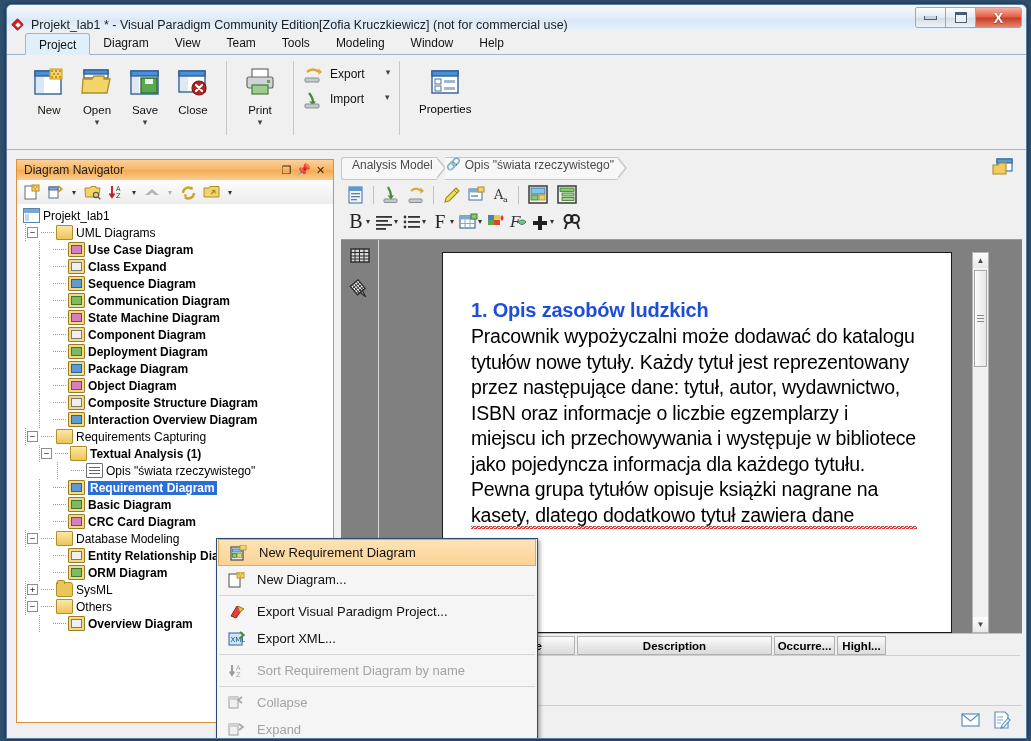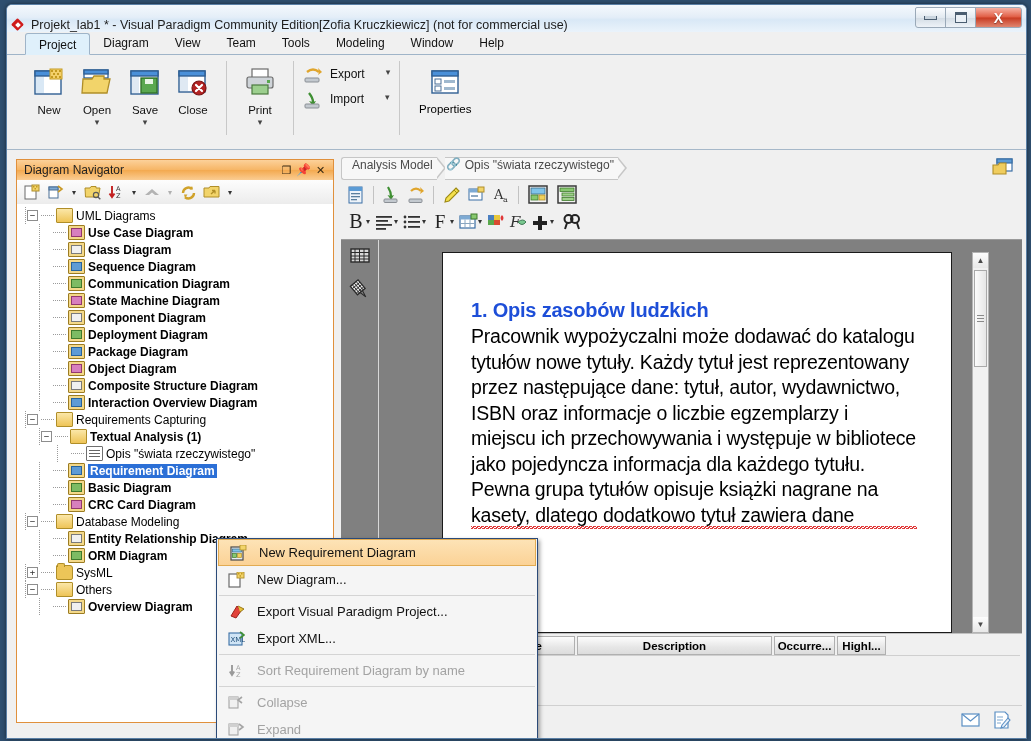--- a/index.html
+++ b/index.html
@@ -461,20 +461,25 @@
           <svg width="18" height="16" viewBox="0 0 18 16">
               <path d="M1 4 L6 4 L7 2.5 L16 2.5 L16 13 L1 13 Z" fill="#f2d46a" stroke="#b08e28"></path>
               <path d="M8 10 L12 6.5 M12 6.5 L9 6.5 M12 6.5 L12 9.5" stroke="#b08e28" stroke-width="1.3" fill="none"></path>
             </svg>
         </span>
         <span class="ntb-caret">▾</span>
       </div>
 
       <div id="tree">
           <div class="tr">
+            <span style="width:6px;display:inline-block;flex:none;"></span>
+            <span class="ti ic-proj"></span>
+            <span class="tlabel">Projekt_lab1</span>
+          </div>
+          <div class="tr">
             <span style="width:8px;display:inline-block;flex:none;"></span>
             <span class="vline"></span>
             <span class="tgl">−</span>
             <span class="dots"></span>
             <span class="ti ic-folder-open"></span>
             <span class="tlabel">UML Diagrams</span>
           </div>
           <div class="tr">
             <span style="width:22px;display:inline-block;flex:none;"></span>
             <span class="vline"></span>
@@ -482,21 +487,21 @@
             <span class="dots"></span>
             <span class="ti ic-diag p"></span>
             <span class="tlabel lbl-bold">Use Case Diagram</span>
           </div>
           <div class="tr">
             <span style="width:22px;display:inline-block;flex:none;"></span>
             <span class="vline"></span>
             <span style="width:12px;display:inline-block;flex:none;"></span>
             <span class="dots"></span>
             <span class="ti ic-diag t"></span>
-            <span class="tlabel lbl-bold">Class Diagram</span>
+            <span class="tlabel lbl-bold">Class Expand</span>
           </div>
           <div class="tr">
             <span style="width:22px;display:inline-block;flex:none;"></span>
             <span class="vline"></span>
             <span style="width:12px;display:inline-block;flex:none;"></span>
             <span class="dots"></span>
             <span class="ti ic-diag "></span>
             <span class="tlabel lbl-bold">Sequence Diagram</span>
           </div>
           <div class="tr">

